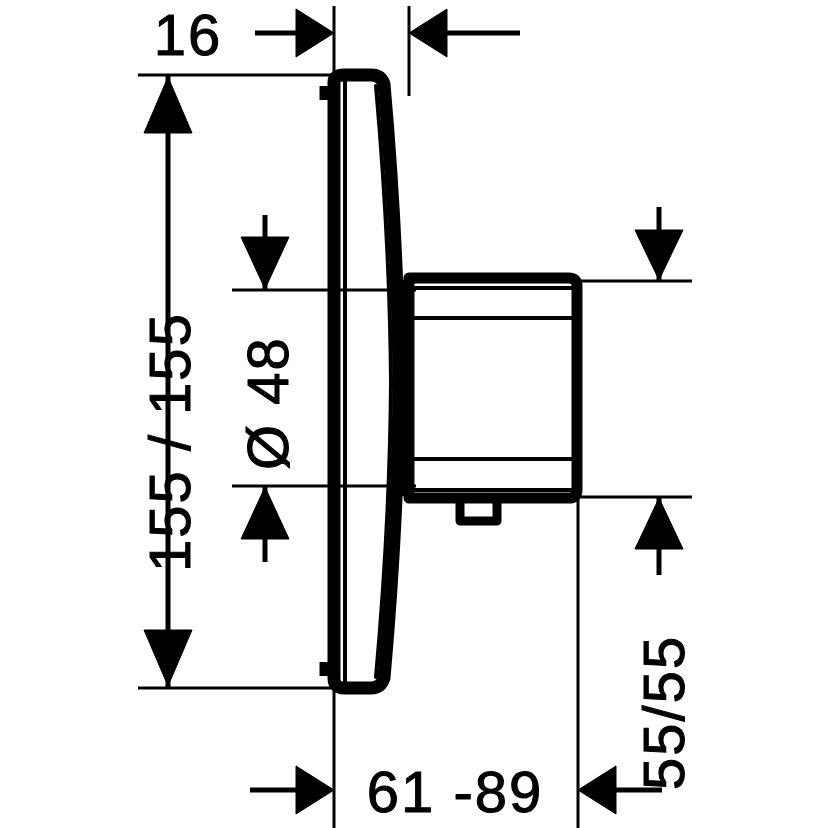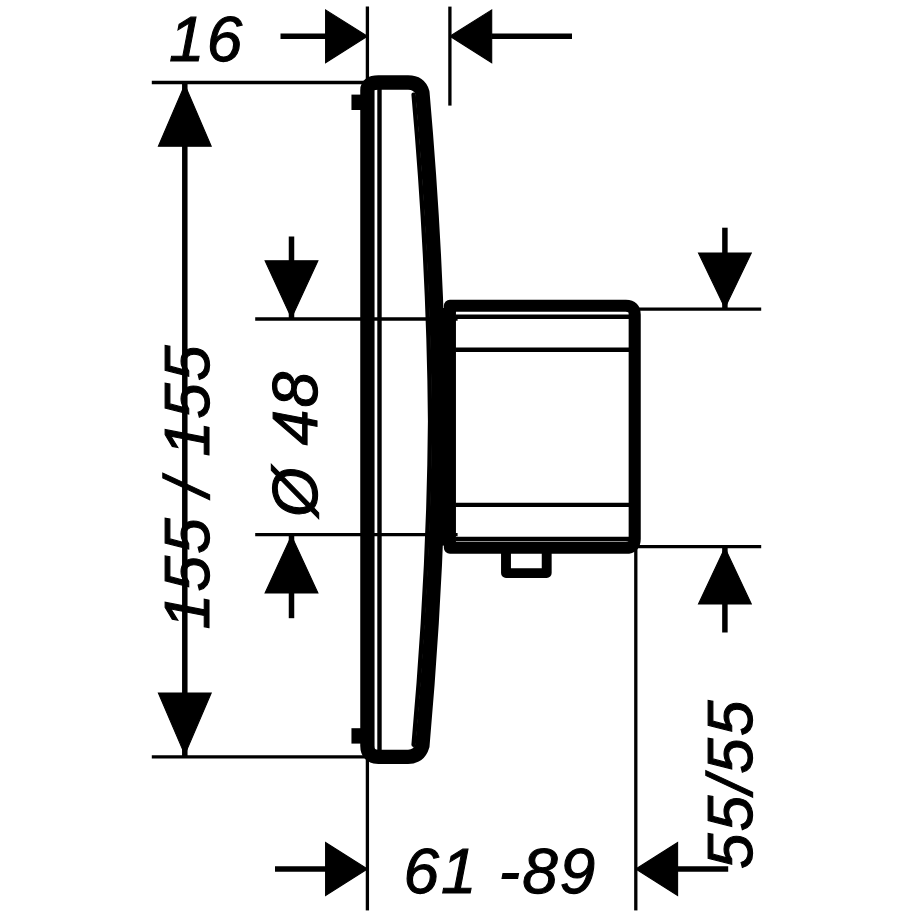--- a/index.html
+++ b/index.html
@@ -9,21 +9,20 @@
   }
   body {
     font-family: "Liberation Sans", sans-serif;
   }
   #drawing-root {
     position: relative;
     width: 756px;
     height: 828px;
     background: #ffffff;
     overflow: hidden;
-    font-style: italic;
   }
   #drawing-svg {
     display: block;
     width: 828px;
     height: 828px;
   }
   .dim-text {
     font-family: "Liberation Sans", sans-serif;
     fill: #000000;
     font-size: 58px;

